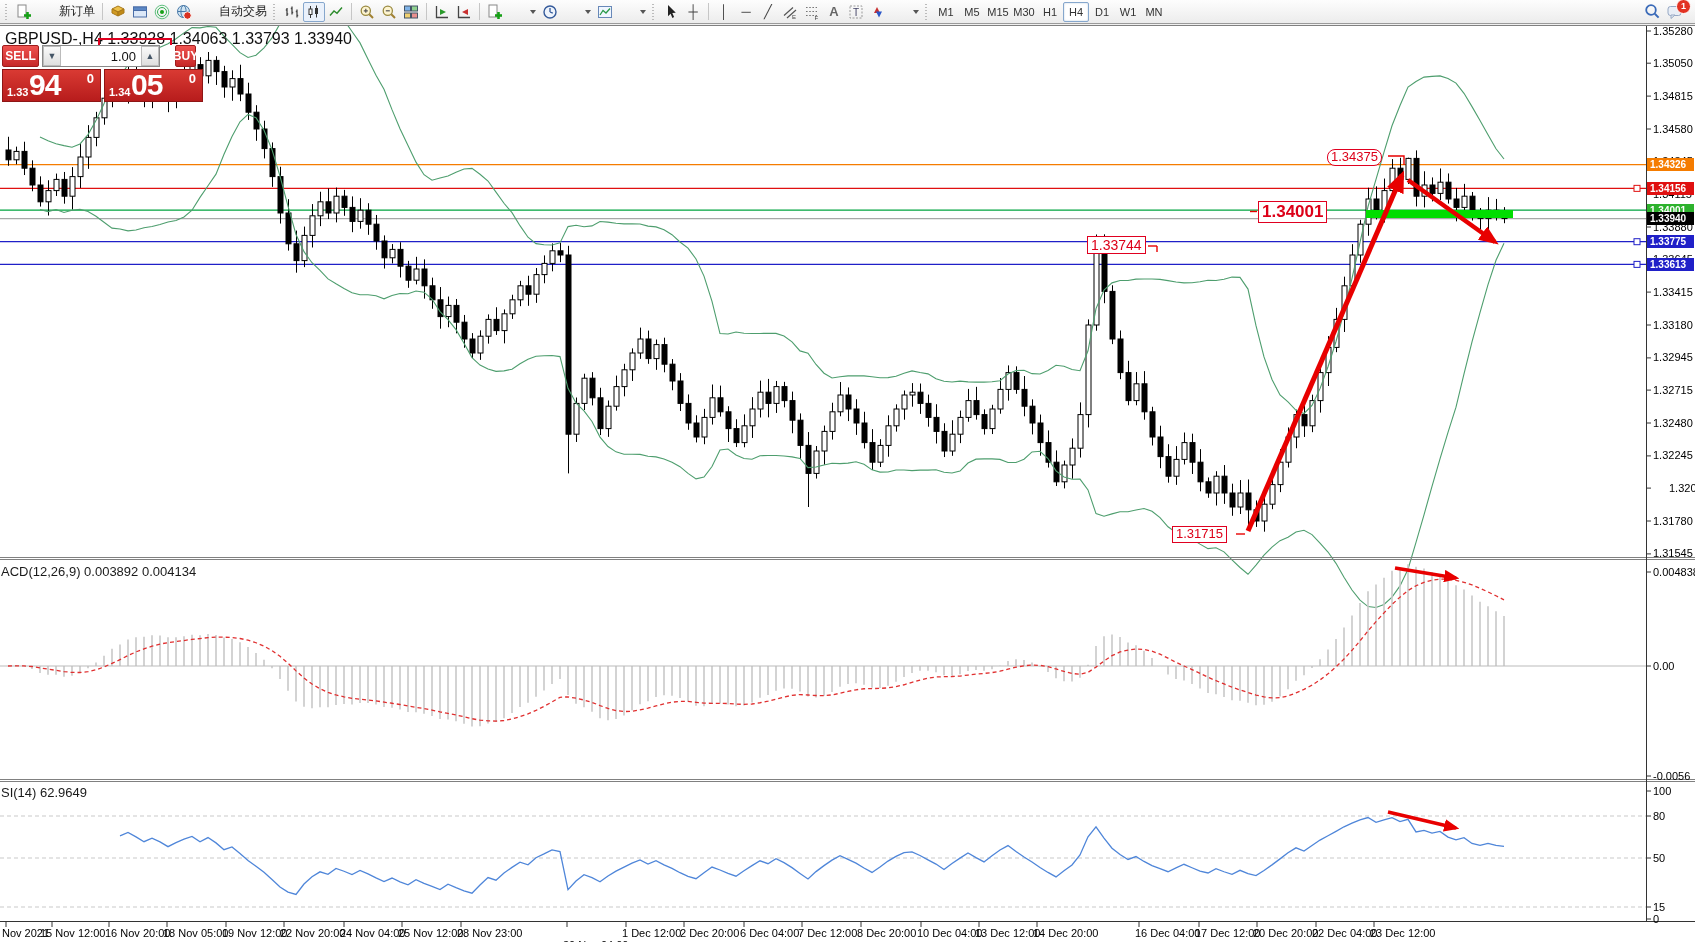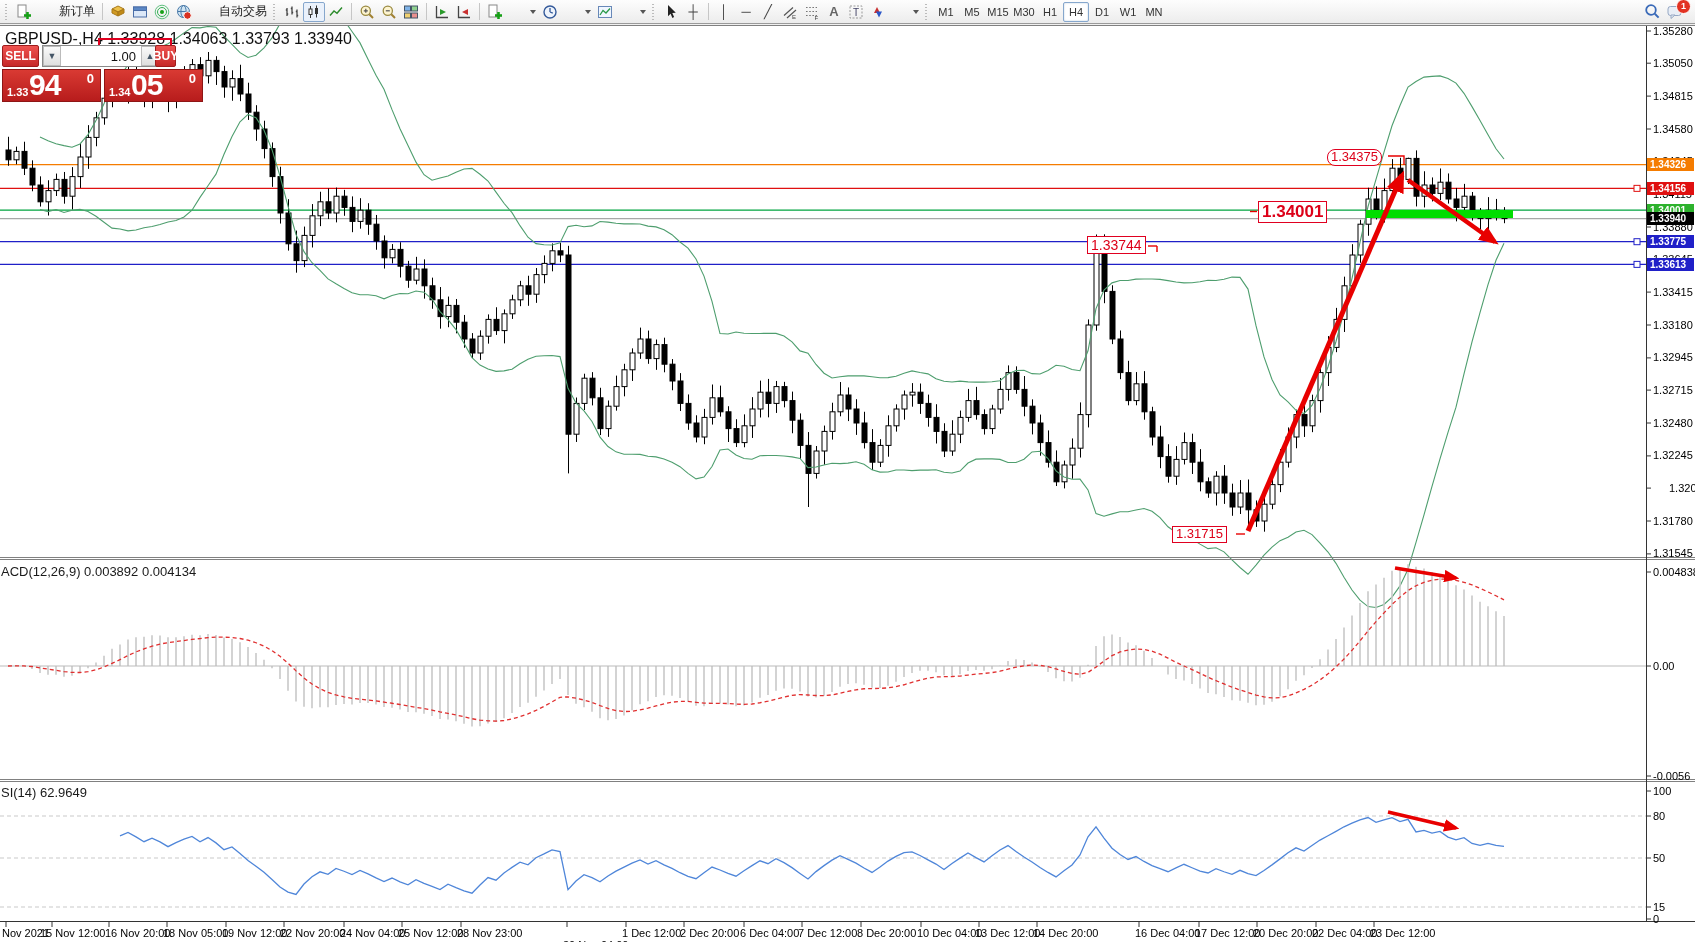--- a/index.html
+++ b/index.html
@@ -917,21 +917,21 @@
   <div class="abs sym-title">GBPUSD-,H4 1.33928 1.34063 1.33793 1.33940</div>
   <div class="abs red-bracket"></div>
 
   <div class="abs trade-panel">
     <div class="tp-btn" style="left:0;width:37px;">SELL</div>
     <div class="tp-spin">
       <div class="spin-btn">▼</div>
       <div class="spin-val">1.00</div>
       <div class="spin-btn">▲</div>
     </div>
-    <div class="tp-btn" style="left:153px;width:21px;">BUY</div>
+    <div class="tp-btn" style="left:173px;width:21px;">BUY</div>
     <div class="tp-cell" style="left:0;">
       <span class="tp-small">1.33</span>
       <span class="tp-big">94</span>
       <span class="tp-sup">0</span>
     </div>
     <div class="tp-cell" style="left:102px;">
       <span class="tp-small">1.34</span>
       <span class="tp-big">05</span>
       <span class="tp-sup">0</span>
     </div>

